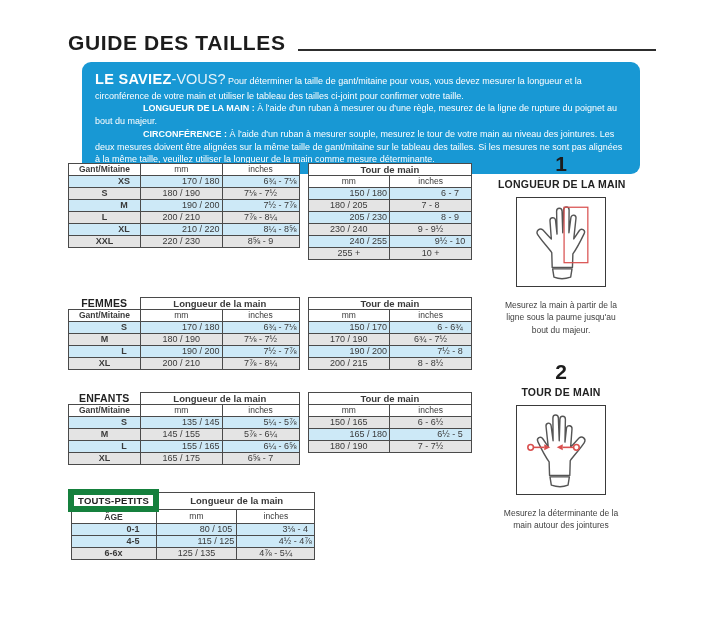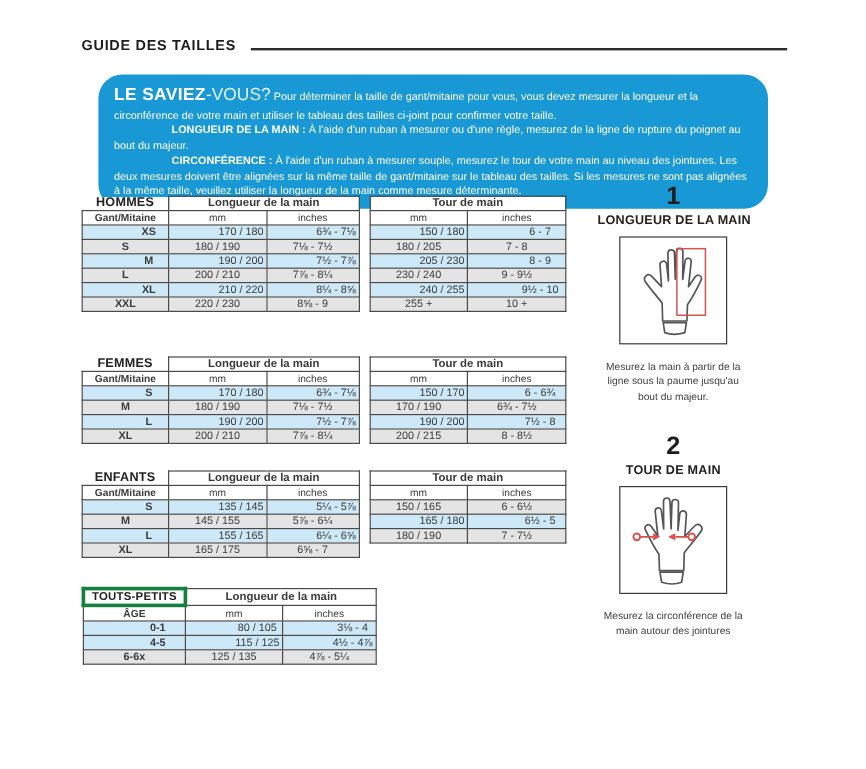--- a/index.html
+++ b/index.html
@@ -2,36 +2,36 @@
 <html><head>
 <meta charset="utf-8">
 <style>
   * { margin:0; padding:0; box-sizing:border-box; }
   html,body { background:#ffffff; }
   body { font-family:"Liberation Sans", sans-serif; color:#3c3c3c; }
   .page { position:relative; width:722px; height:641px; background:#ffffff; overflow:hidden; }
 
   
   .header { position:absolute; left:68px; top:32px; width:588px; display:flex; align-items:flex-end; gap:12px; }
-  .page-title { font-size:12px; font-weight:bold; color:#1c1c1c; letter-spacing:0.6px; white-space:nowrap; line-height:1; }
+  .page-title { font-size:21px; font-weight:bold; color:#1c1c1c; letter-spacing:0.6px; white-space:nowrap; line-height:1; }
   .header-rule { flex:1; height:2px; background:#2d2d2d; margin-bottom:2px; }
 
   
-  .info-box { position:absolute; left:82px; top:62px; width:558px; background:#1898d4; border-radius:20px; color:#ffffff; padding:7px 14px 8px 13px; font-size:9px; line-height:1.42; }
+  .info-box { position:absolute; left:82px; top:62px; width:558px; background:#1898d4; border-radius:9px; color:#ffffff; padding:7px 14px 8px 13px; font-size:9px; line-height:1.42; }
   .info-box p { margin:0; }
   .saviez-bold { font-size:14.5px; font-weight:bold; letter-spacing:0.3px; }
   .saviez-light { font-size:14.5px; font-weight:normal; opacity:0.88; }
   .inline-bold { font-weight:bold;margin-left:48px; }
 
   
   .size-table { position:absolute; left:68px; display:flex; gap:8px; align-items:flex-start; }
   .size-table table { border-collapse:collapse; table-layout:fixed; font-size:9px; color:#3a3a3a; }
   .size-table td, .size-table th { border:1px solid #4a4a4a; height:12px; line-height:11px; padding:0 2px; text-align:center; vertical-align:middle; font-weight:normal; overflow:hidden; white-space:nowrap; }
   th.group-name { border:none; background:#ffffff; font-size:10.5px; font-weight:bold; color:#222222; letter-spacing:0.2px; }
-  th.group-name.bordered { border:3px solid #15803d; font-size:9.5px; }
+  th.group-name.bordered { border:6px solid #15803d; font-size:9.5px; }
   th.span-header { font-weight:bold; font-size:9.5px; background:#ffffff; }
   tr.subhead th { background:#ffffff; font-size:8.5px; }
   th.label-head { font-weight:bold; }
   tr.row-blue td { background:#cde9f7;padding-left:41px; }
   tr.row-gray td { background:#e4e4e4; }
   td.size-cell { font-weight:bold; }
 
   
   .diagrams { position:absolute; left:498px; top:153px; width:126px; text-align:center; }
   .diagram + .diagram { margin-top:25px; }
@@ -58,24 +58,20 @@
   </div>
 
   <div class="size-table" style="top:163px;">
     <table>
       <colgroup>
           <col style="width:72px">
           <col style="width:72px">
           <col style="width:73px">
         </colgroup>
       <tbody>
-          <tr>
-        <th class="group-name">HOMMES</th>
-        <th colspan="2" class="span-header">Longueur de la main</th>
-      </tr>
       <tr class="subhead">
         <th class="label-head">Gant/Mitaine</th>
         <th>mm</th>
         <th>inches</th>
       </tr>
       <tr class="row-blue">
             <td class="size-cell">XS</td>
             <td>170 / 180</td>
             <td>6¾ - 7⅛</td>
           </tr>
@@ -352,18 +348,18 @@
           <g stroke="#d9504f" stroke-width="1.8" fill="none">
             <circle cx="15.5" cy="47" r="3.2"></circle>
             <line x1="18.7" y1="47" x2="31" y2="47"></line>
             <polygon points="31,43.6 37.8,47 31,50.4" fill="#d9504f" stroke="none"></polygon>
             <circle cx="67.5" cy="47" r="3.2"></circle>
             <line x1="64.3" y1="47" x2="52" y2="47"></line>
             <polygon points="52,43.6 45.2,47 52,50.4" fill="#d9504f" stroke="none"></polygon>
           </g>
         </svg>
       </div>
-      <div class="diagram-caption">Mesurez la circonférence de la main autour des jointures</div>
+      <div class="diagram-caption">Mesurez la déterminante de la main autour des jointures</div>
     </div>
 
   </div>
 
 </div>
 
 </body></html>

